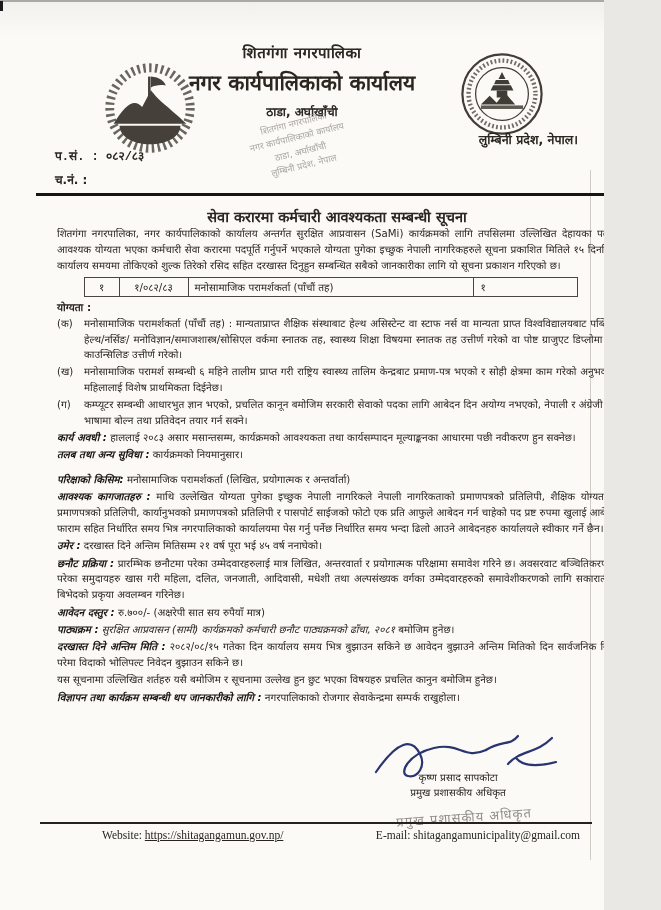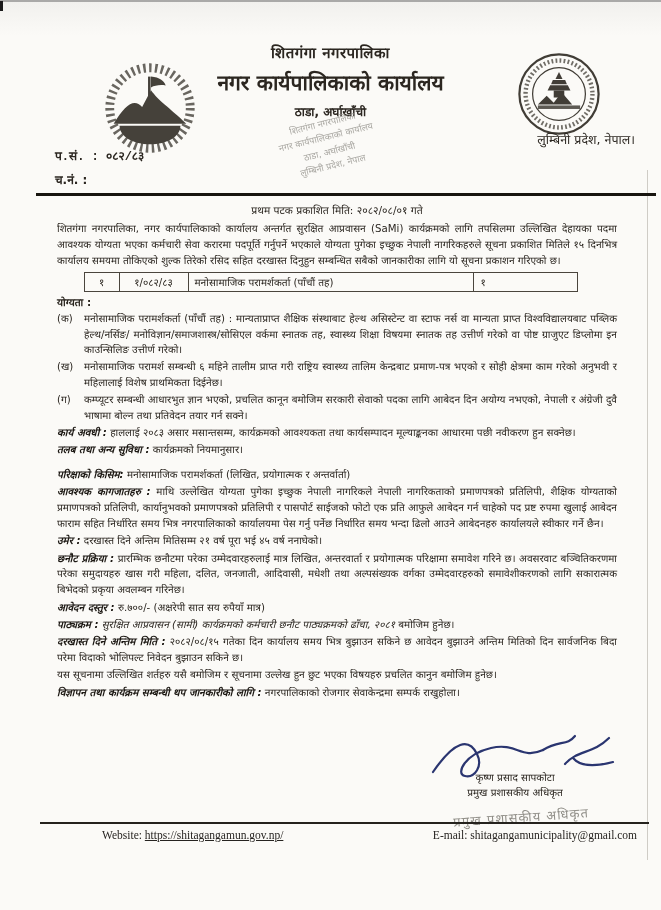--- a/index.html
+++ b/index.html
@@ -3,37 +3,37 @@
 <meta charset="utf-8">
 <style>
   * { box-sizing: border-box; margin: 0; padding: 0; }
   html, body { margin: 0; padding: 0; }
   body {
     width: 661px; height: 910px;
     font-family: "DejaVu Sans", "Liberation Sans", sans-serif;
     background: #e9e8e5;
   }
   .page {
-    position: relative; width: 661px; height: 910px; overflow: hidden;
+    position: relative; width: 604px; height: 910px; overflow: hidden;
     background: linear-gradient(180deg, #f1f0ed 0px, #fbfaf7 36px, #fbfaf7 100%);
     color: #2b2620;
   }
   
   .scan-top { position: absolute; top: 0; left: 0; right: 0; height: 2px; background: #6f6f6f; opacity: .55; }
   .corner-mark { position: absolute; top: 1px; left: 0; width: 3px; height: 10px; background: #1a1a1a; }
   .scan-right { position: absolute; top: 170px; bottom: 50px; right: 13px; width: 1px; background: #cfccc6; }
 
   
   .emblem { position: absolute; left: 96px; top: 54px; width: 108px; height: 110px; }
   .seal   { position: absolute; right: 58px; top: 50px; width: 88px; height: 88px; }
   .hdr-center { position: absolute; left: 50%; transform: translateX(-50%); top: 42px; text-align: center; white-space: nowrap; }
   .h-muni   { font-size: 15px; font-weight: bold; letter-spacing: .5px; }
   .h-office { font-size: 21px; font-weight: bold; margin-top: 6px; }
   .h-addr   { font-size: 12px; font-weight: bold; margin-top: 7px; }
-  .province { position: absolute; right: 26px; top: 131px; font-size: 12.5px; font-weight: normal; }
+  .province { position: absolute; right: 26px; top: 131px; font-size: 12.5px; font-weight: bold; }
   .refno    { position: absolute; left: 55px; top: 147px; font-size: 12px; font-weight: bold; font-family: Liberation Mono, monospace; }
   .chno     { position: absolute; left: 55px; top: 171px; font-size: 12px; font-weight: bold; }
   .stamp-center {
     position: absolute; left: 50%; top: 116px; transform: translateX(-52%) rotate(-14deg);
     color: #93918b; font-size: 9px; line-height: 1.6; text-align: center; opacity: .8; width: 160px;
   }
   .hrule { position: absolute; top: 193px; left: 36px; width: 620px; height: 3px; background: #18150f; }
 
   
   .content { position: absolute; top: 200px; left: 57px; width: 560px; }
@@ -120,21 +120,21 @@
   <div class="stamp-center">
     <div>शितगंगा नगरपालिका</div>
     <div>नगर कार्यपालिकाको कार्यालय</div>
     <div>ठाडा, अर्घाखाँची</div>
     <div>लुम्बिनी प्रदेश, नेपाल</div>
   </div>
 
   <div class="hrule"></div>
 
   <div class="content">
-    <div class="pub">प्रथम पटक प्रकाशित मिति: २०८२/०८/०१ गते</div>
+    <div class="title">सेवा करारमा कर्मचारी आवश्यकता सम्बन्धी सूचना</div>
     <p class="intro">शितगंगा नगरपालिका, नगर कार्यपालिकाको कार्यालय अन्तर्गत सुरक्षित आप्रवासन (SaMi) कार्यक्रमको लागि तपसिलमा उल्लिखित देहायका पदमा आवश्यक योग्यता भएका कर्मचारी सेवा करारमा पदपूर्ति गर्नुपर्ने भएकाले योग्यता पुगेका इच्छुक नेपाली नागरिकहरुले सूचना प्रकाशित मितिले १५ दिनभित्र कार्यालय समयमा तोकिएको शुल्क तिरेको रसिद सहित दरखास्त दिनुहुन सम्बन्धित सबैको जानकारीका लागि यो सूचना प्रकाशन गरिएको छ।</p>
 
     <table class="vac">
       <colgroup>
           <col class="c-sn">
           <col class="c-ad">
           <col class="c-post">
           <col class="c-qty">
         </colgroup>
       <tbody>

